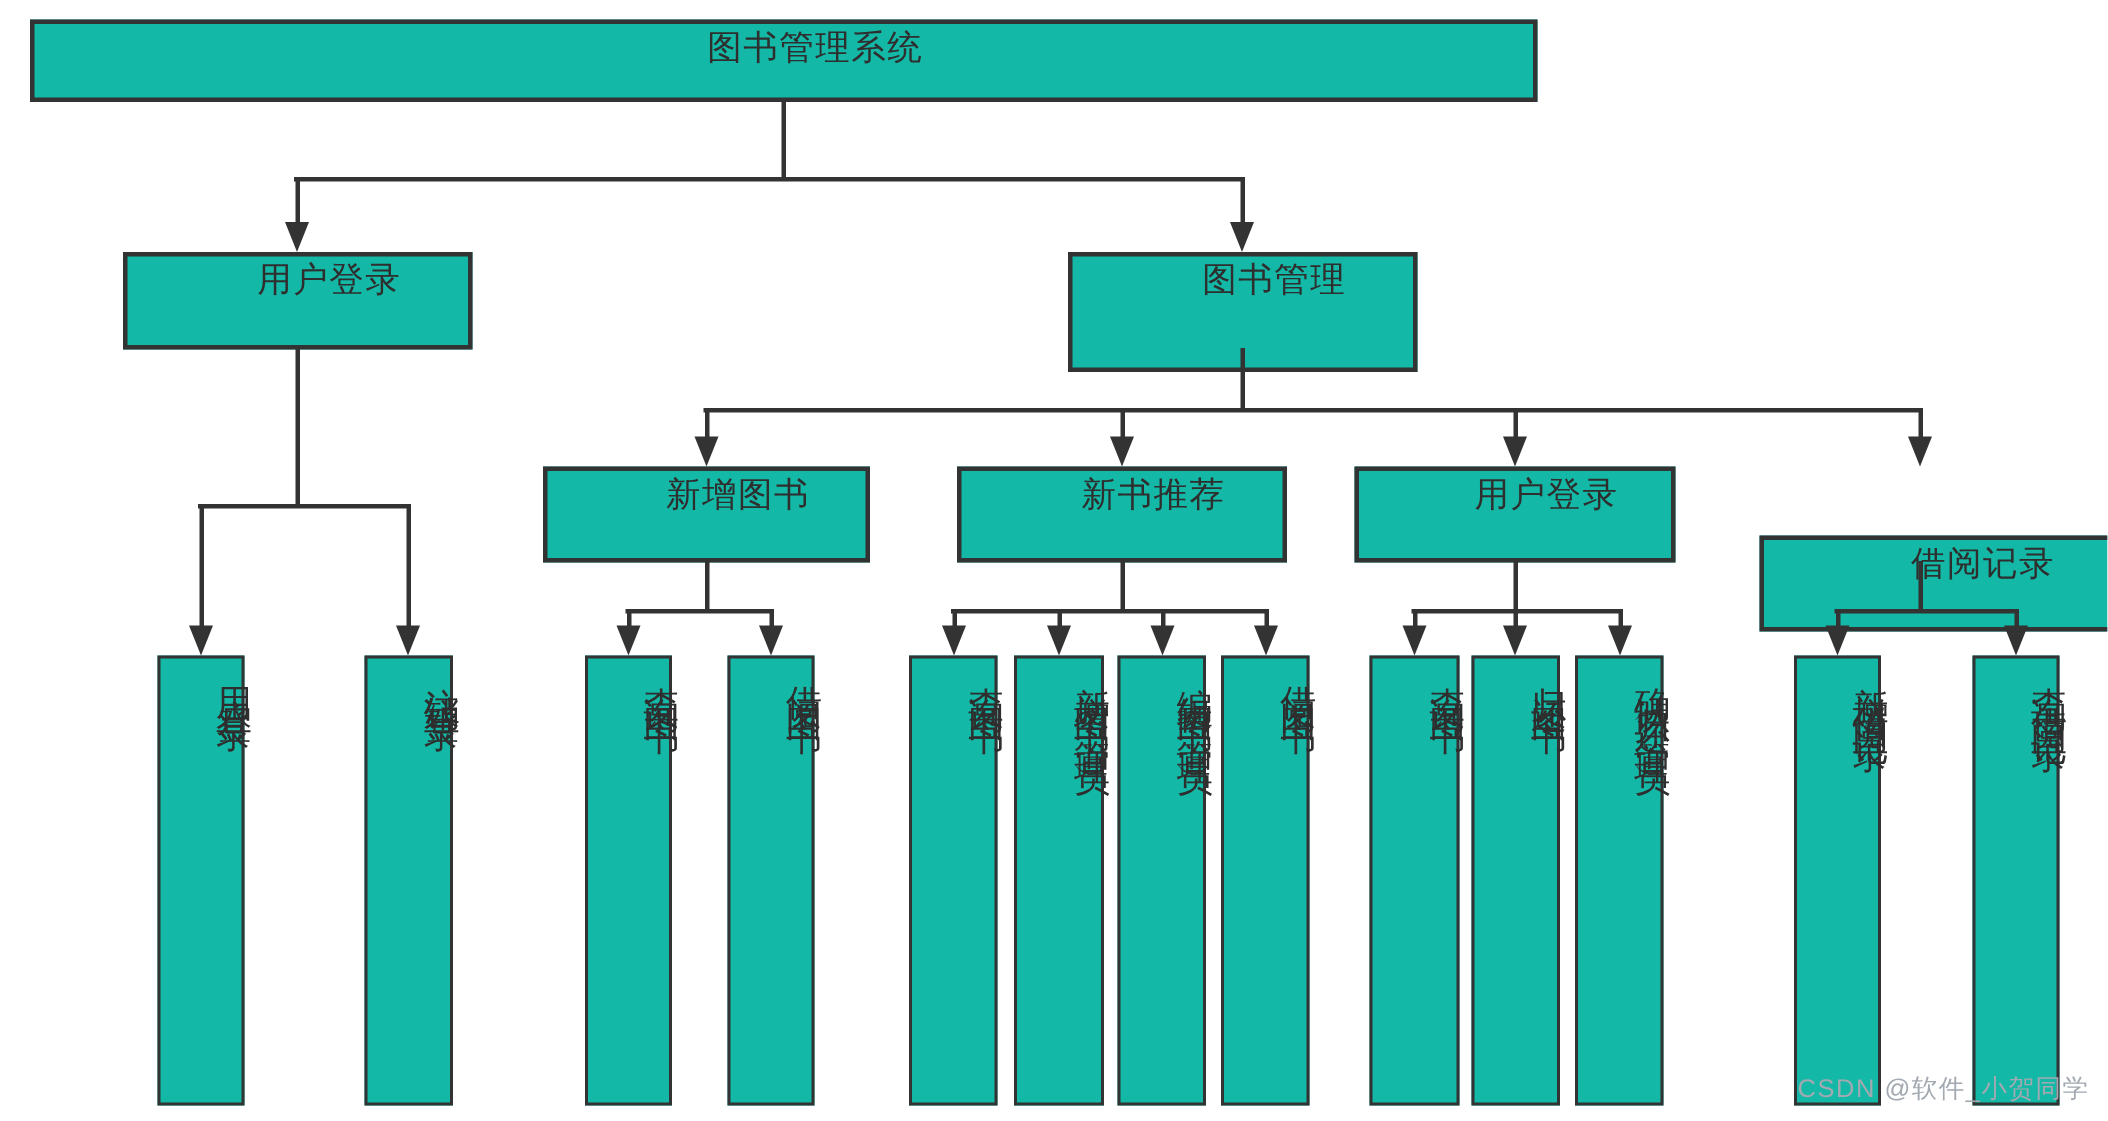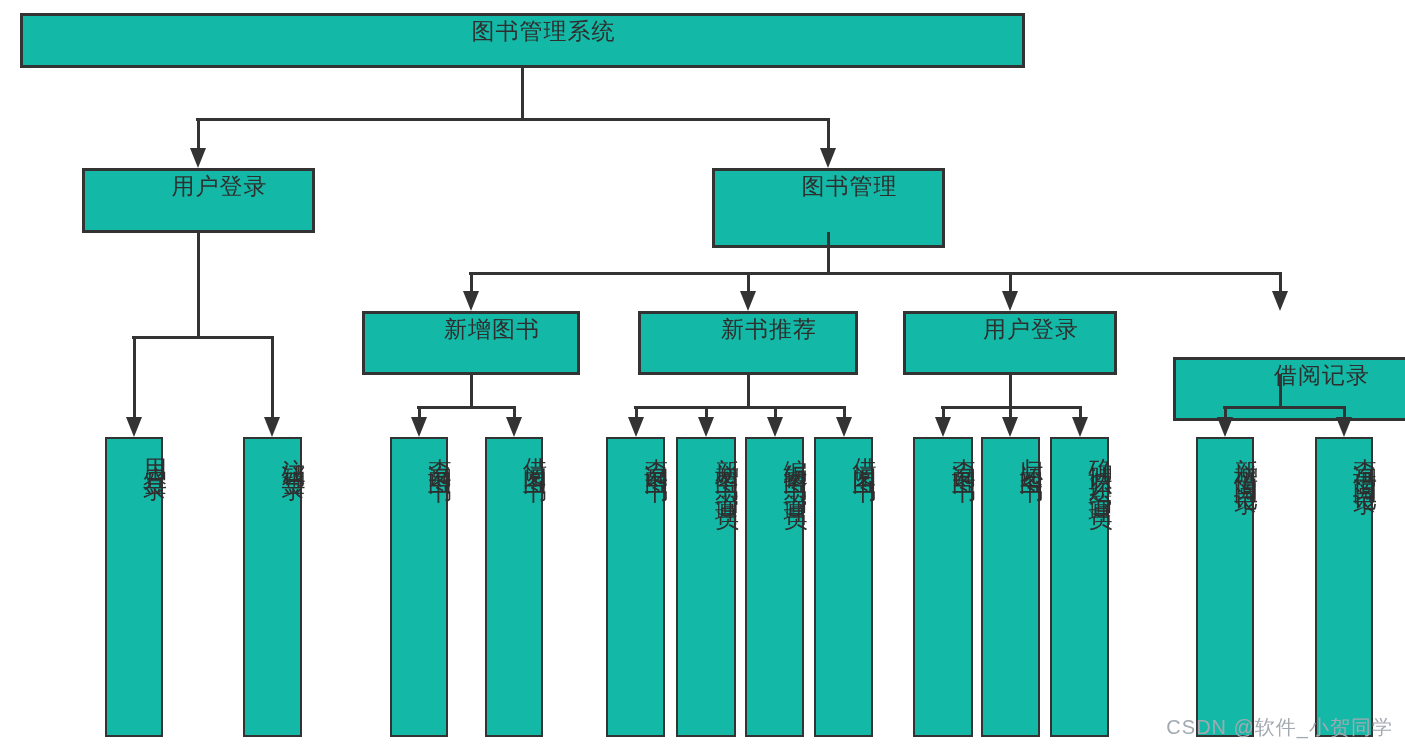--- a/index.html
+++ b/index.html
@@ -21,21 +21,21 @@
   .hline, .vline { position:absolute; background:#333333; }
   .hline { height:3px; }
   .vline { width:3px; }
   .arrow {
     position:absolute; width:0; height:0;
     border-left:8px solid transparent; border-right:8px solid transparent;
     border-top:20px solid #333333;
   }
   .watermark {
     position:absolute; right:12px; top:714px;
-    color:#a3a9b1; font-size:20px; letter-spacing:1px; z-index:5;text-align:right;
+    color:#a3a9b1; font-size:17px; letter-spacing:1px; z-index:5;text-align:right;
   }
 </style>
 </head>
 <body>
 
 <div class="canvas">
 
   <div class="box" style="left:20px;top:13px;width:1005px;height:55px;">
     <span>图书管理系统</span>
   </div>

